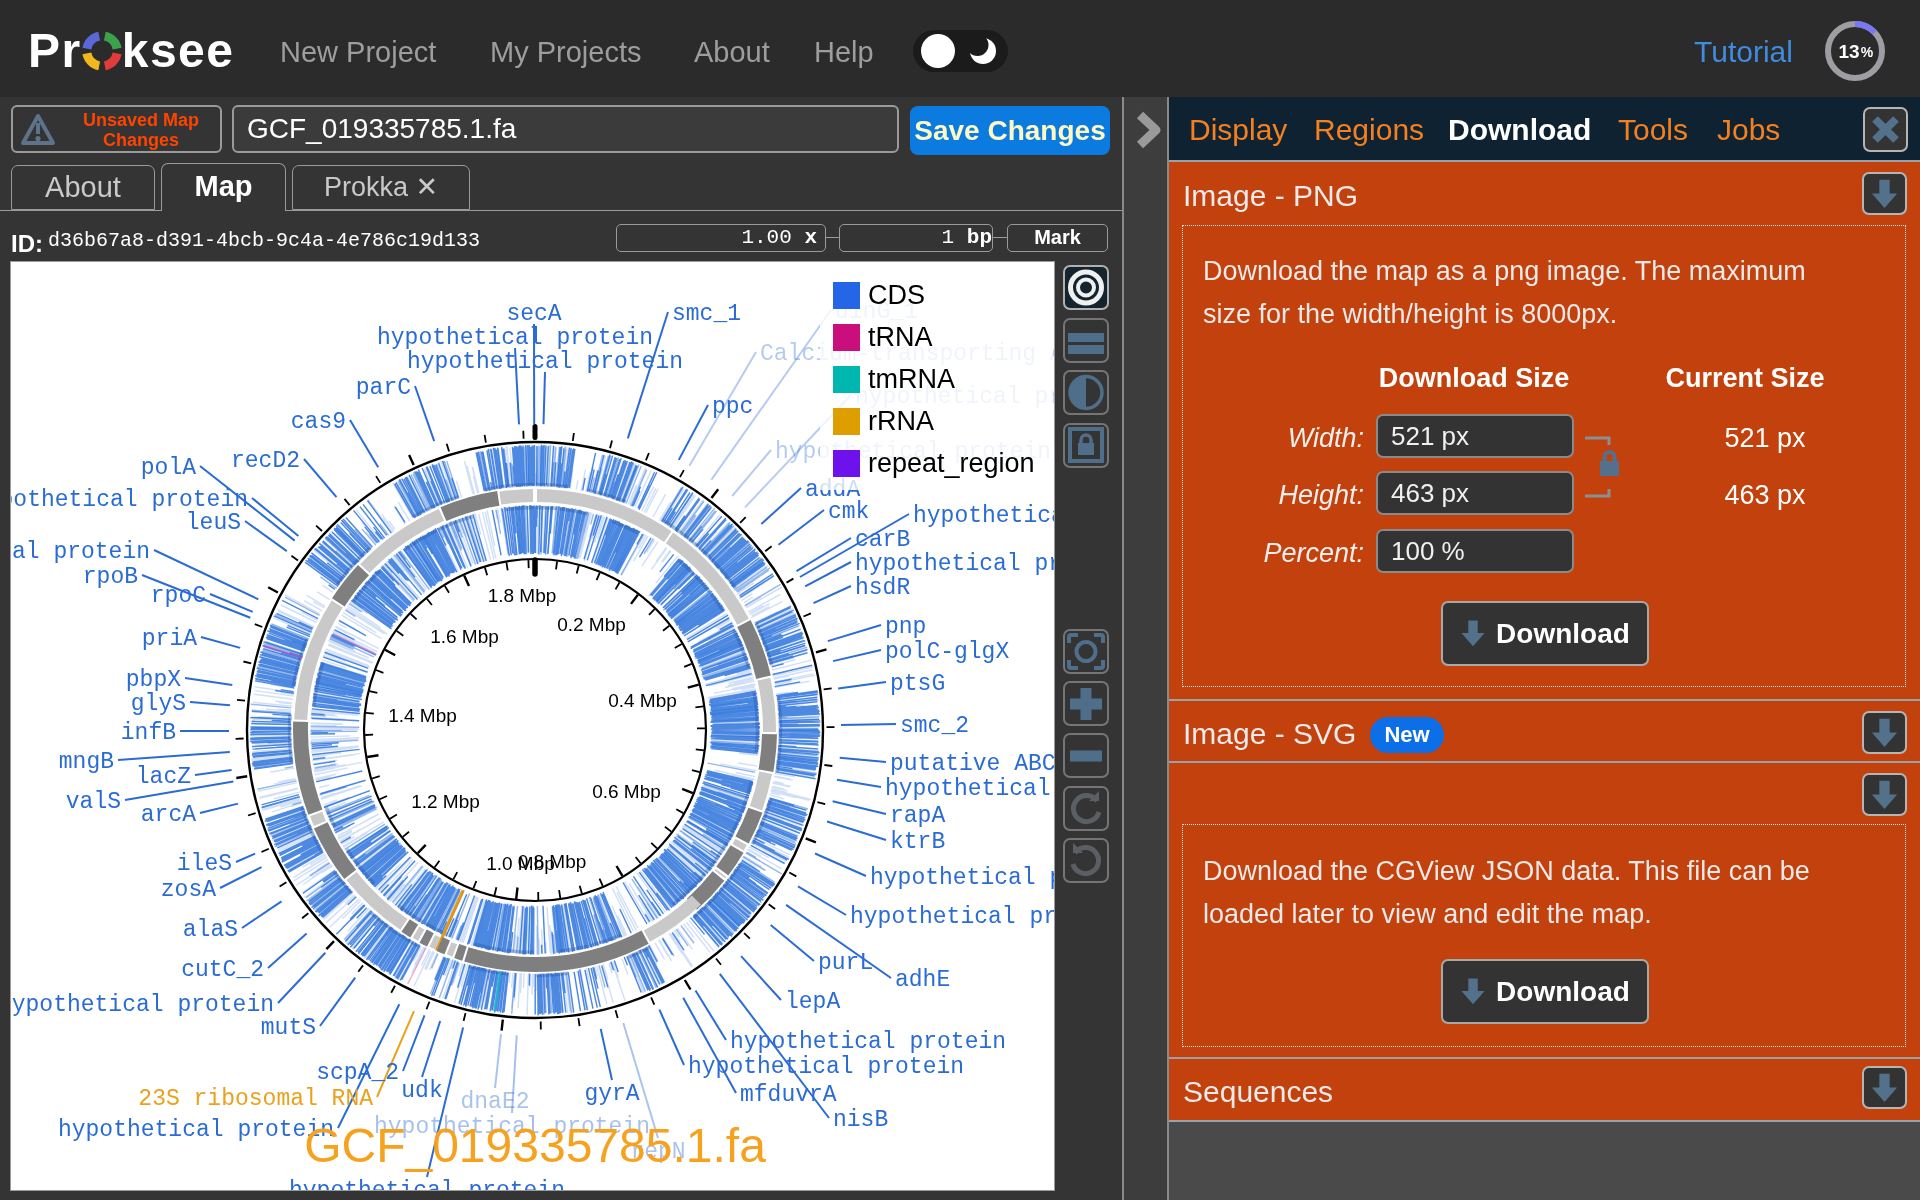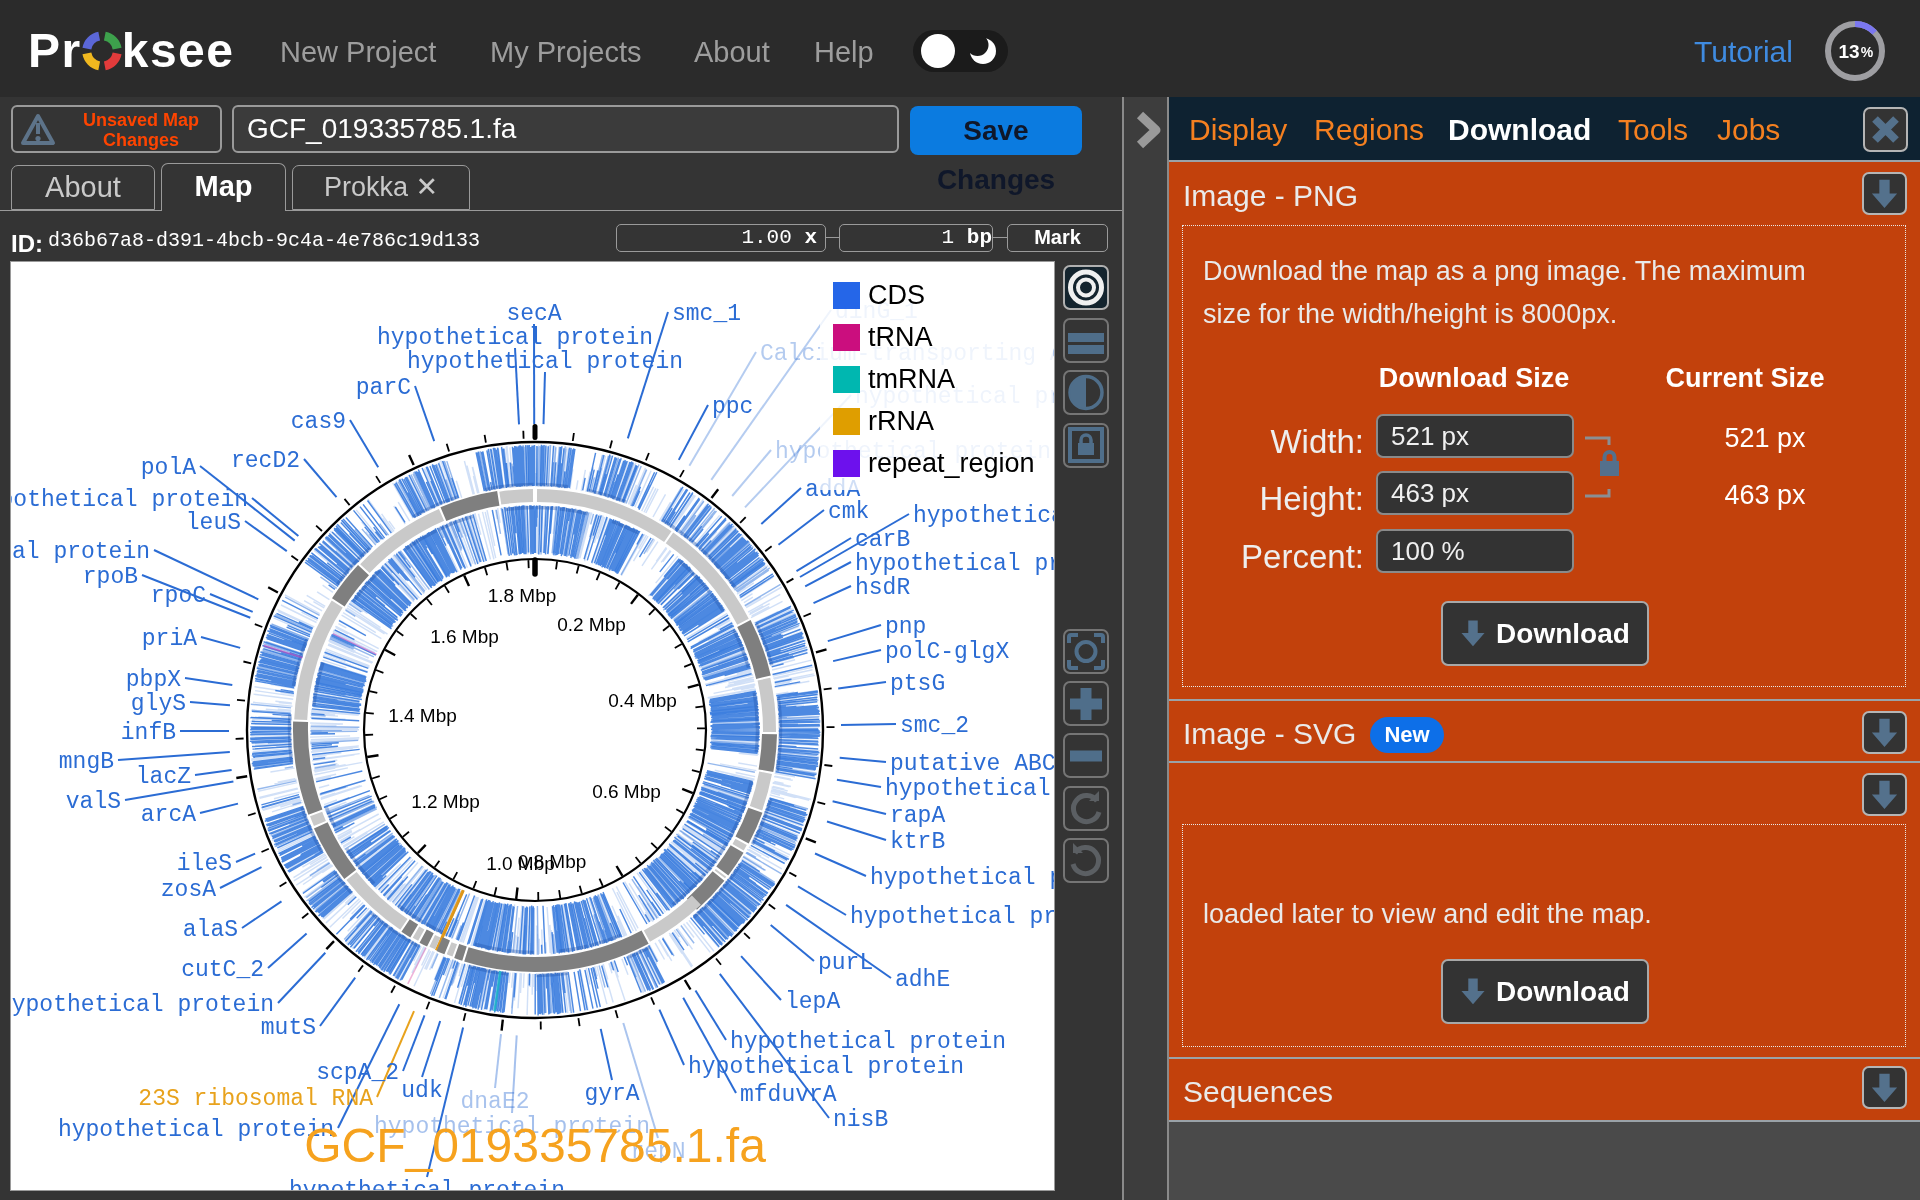--- a/index.html
+++ b/index.html
@@ -18,21 +18,21 @@
   border-bottom:2px solid #9aa2a8; }
 .sbtab { position:absolute; top:16px; font-size:30px; color:#f58020; }
 .dotbox { position:absolute; left:13px; border:1.5px dotted #e8e8e8; }
 .sechead { position:absolute; left:14px; font-size:30px; color:#eaeaea; }
 .icobtn { position:absolute; left:693px; width:45px; height:43px; background:#333;
   border:2px solid #b5b5b5; border-radius:7px; }
 .sep { position:absolute; left:0; width:751px; height:0; border-top:2px solid #9aa2a8; }
 .desc { color:#e9e9e9; font-size:27px; }
 .inp { position:absolute; width:198px; height:44px; background:#333; border:2px solid #8a8a8a;
   border-radius:7px; color:#f0f0f0; font-size:26px; line-height:40px; padding-left:13px; }
-.flabel { position:absolute; color:#eee; font-size:33px; text-align:right; width:160px; }
+.flabel { position:absolute; color:#eee; font-size:27px; text-align:right; width:160px;font-style:italic; }
 .dlbtn { position:absolute; left:272px; width:208px; height:65px; background:#333;
   border:2px solid #a8a8a8; border-radius:7px; color:#fff; font-weight:bold; font-size:28px;
   text-align:center; line-height:61px; }
 </style></head>
 <body>
 
 <div id="navbar">
   <div class="abs" style="left:28px; top:23px; width:260px; height:56px;">
     <span style="color:#fff; font-size:48px; font-weight:bold; letter-spacing:1.5px;">Pr</span><svg width="40" height="40" viewBox="0 0 40 40" style="vertical-align:-4px;">
         <g fill="none" stroke-width="9">
@@ -67,21 +67,21 @@
 
   <div class="abs" style="left:11px; top:8px; width:211px; height:48px; border:2px solid #9a9a9a; border-radius:6px;">
     <svg class="abs" style="left:6px; top:5px;" width="38" height="36" viewBox="0 0 38 36">
       <path d="M 19 4 L 34 31 L 4 31 Z" fill="none" stroke="#5d7389" stroke-width="4" stroke-linejoin="round"></path>
       <rect x="17" y="11" width="4" height="11" fill="#5d7389"></rect>
       <circle cx="19" cy="26.5" r="2.6" fill="#5d7389"></circle>
     </svg>
     <div class="abs" style="left:48px; top:3px; width:160px; text-align:center; color:#fe4400; font-weight:bold; font-size:18px; line-height:20px;">Unsaved Map Changes</div>
   </div>
   <div class="abs" style="left:232px; top:8px; width:667px; height:48px; background:#3b3b3b; border:2px solid #9a9a9a; border-radius:6px; color:#fff; font-size:28px; line-height:44px; padding-left:13px;">GCF_019335785.1.fa</div>
-  <div class="abs" style="left:910px; top:9px; width:172px; height:49px; background:#0b7be0; border-radius:8px; color:#0f172a; font-weight:bold; font-size:28px; text-align:center; line-height:49px;">Save Changes</div>
+  <div class="abs" style="left:910px; top:9px; width:200px; height:49px; background:#0b7be0; border-radius:8px; color:#fef9c3; font-weight:bold; font-size:28px; text-align:center; line-height:49px;">Save Changes</div>
 
   <div class="abs" style="left:11px; top:68px; width:144px; height:45px; border:1.5px solid #9a9a9a; border-radius:7px 7px 0 0; color:#c9c9c9; font-size:29px; text-align:center; line-height:43px;">About</div>
   <div class="abs" style="left:161px; top:66px; width:125px; height:48px; border:1.5px solid #9a9a9a; border-bottom:none; border-radius:7px 7px 0 0; color:#fff; font-weight:bold; font-size:29px; text-align:center; line-height:45px; background:#343434; z-index:3;">Map</div>
   <div class="abs" style="left:292px; top:68px; width:178px; height:45px; border:1.5px solid #9a9a9a; border-radius:7px 7px 0 0; color:#c9c9c9; font-size:27px; text-align:center; line-height:43px;">Prokka ✕</div>
   <div class="abs" style="left:0; top:112.5px; width:1122px; border-top:1.5px solid #9a9a9a; z-index:1;"></div>
 
   <div class="abs" style="left:11px; top:133px; color:#fff; font-weight:bold; font-size:24px;">ID:</div>
   <div class="abs" style="left:48px; top:132px; color:#fff; font-family:'Liberation Mono',monospace; font-size:20px;">d36b67a8-d391-4bcb-9c4a-4e786c19d133</div>
   <div class="abs" style="left:616px; top:127px; width:210px; height:28px; border:1.5px solid #9a9a9a; border-radius:5px; color:#fff; font-family:'Liberation Mono',monospace; font-size:21px; line-height:25px; text-align:right; padding-right:8px;">1.00 <b>x</b></div>
   <div class="abs" style="left:826px; top:140px; width:13px; border-top:1.5px solid #9a9a9a;"></div>
@@ -498,20 +498,21 @@
   <div class="abs" style="left:201px; top:620px; width:74px; height:36px; background:#0d6fe8; border-radius:18px; color:#fff; font-weight:bold; font-size:22px; text-align:center; line-height:36px;">New</div>
   <div class="icobtn" style="top:614px;"><svg width="41" height="39" viewBox="0 0 41 39">
         <path transform="translate(20.5,19.5) scale(1.15)" d="M -4.5,-12 L 4.5,-12 L 4.5,0 L 11,0 L 0,12.5 L -11,0 L -4.5,0 Z" fill="#54718c"></path>
       </svg></div>
   <div class="sep" style="top:664px;"></div>
 
   <div class="icobtn" style="top:676px;"><svg width="41" height="39" viewBox="0 0 41 39">
         <path transform="translate(20.5,19.5) scale(1.15)" d="M -4.5,-12 L 4.5,-12 L 4.5,0 L 11,0 L 0,12.5 L -11,0 L -4.5,0 Z" fill="#54718c"></path>
       </svg></div>
   <div class="dotbox" style="top:727px; width:724px; height:223px;"></div>
+  <div class="abs desc" style="left:34px; top:759px;">Download the CGView JSON data. This file can be</div>
   <div class="abs desc" style="left:34px; top:802px;">loaded later to view and edit the map.</div>
   <div class="dlbtn" style="top:862px;"><svg width="26" height="27" viewBox="0 0 26 27" style="vertical-align:-4px; margin-right:10px;">
         <path transform="translate(13,13) scale(1.05)" d="M -4.5,-12 L 4.5,-12 L 4.5,0 L 11,0 L 0,12.5 L -11,0 L -4.5,0 Z" fill="#54718c"></path>
       </svg>Download</div>
   <div class="sep" style="top:960px;"></div>
 
   <div class="sechead" style="top:978px;">Sequences</div>
   <div class="icobtn" style="top:969px;"><svg width="41" height="39" viewBox="0 0 41 39">
         <path transform="translate(20.5,19.5) scale(1.15)" d="M -4.5,-12 L 4.5,-12 L 4.5,0 L 11,0 L 0,12.5 L -11,0 L -4.5,0 Z" fill="#54718c"></path>
       </svg></div>

